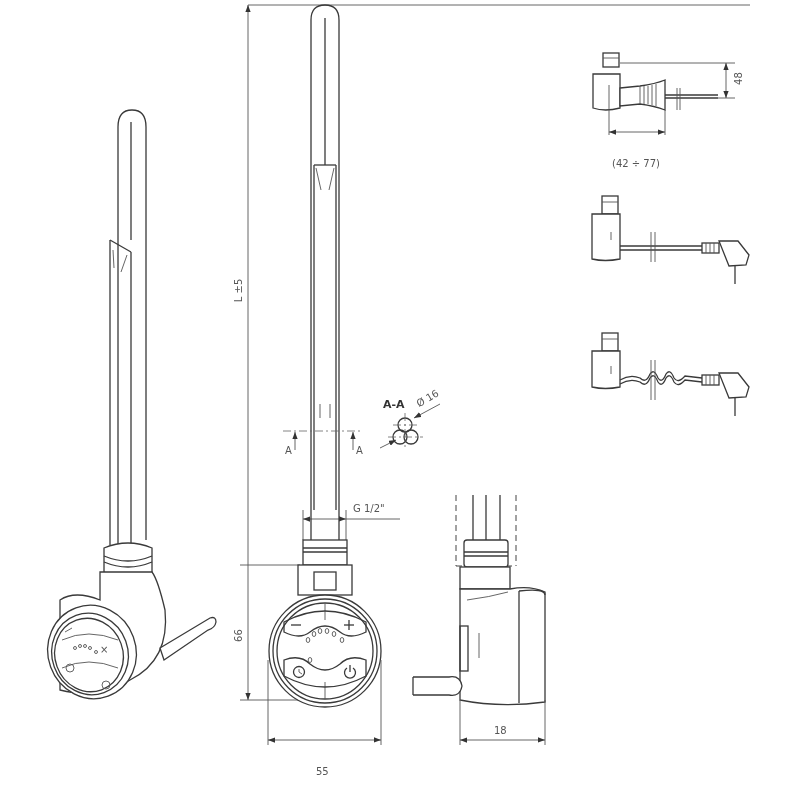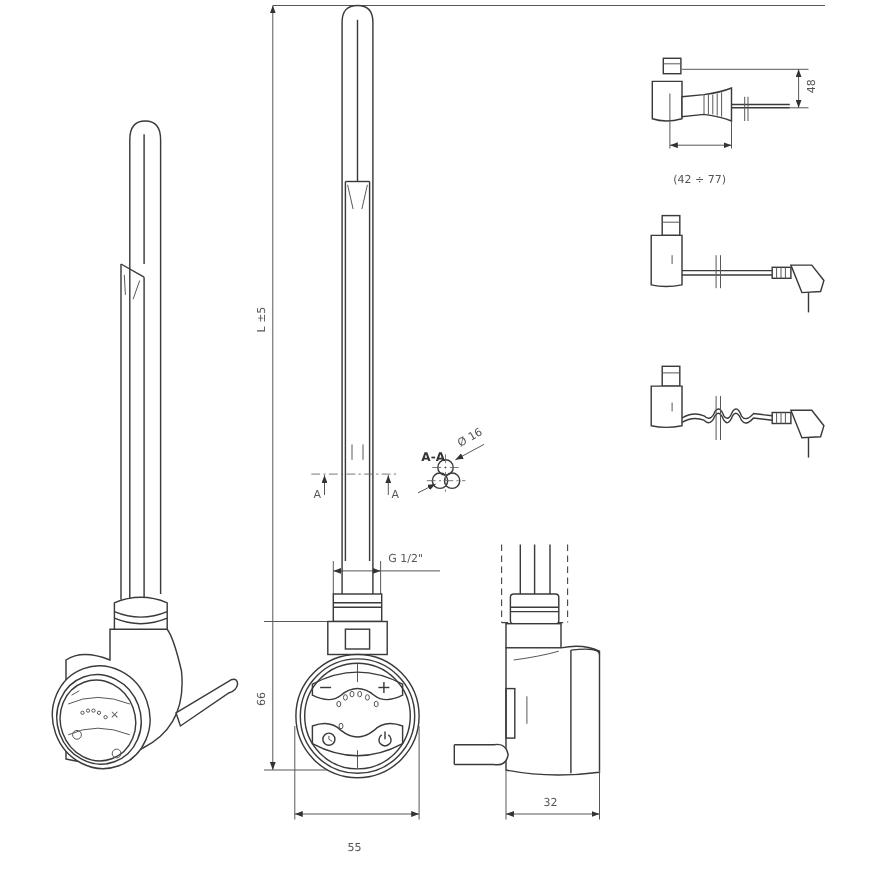--- a/index.html
+++ b/index.html
@@ -225,19 +225,19 @@
     <line class="ln" x1="735" y1="398" x2="735" y2="416"></line>
   </g>
 </svg>
 
 <span class="lbl lbl-v" style="left:223px;top:285px;width:30px;text-align:center;">L ±5</span>
 <span class="lbl lbl-v" style="left:228px;top:630px;width:20px;text-align:center;">66</span>
 <span class="lbl" style="left:316px;top:725px;margin-top:41px;">55</span>
 <span class="lbl" style="left:353px;top:503px;">G 1/2"</span>
 <span class="lbl" style="left:285px;top:445px;">A</span>
 <span class="lbl" style="left:356px;top:445px;">A</span>
-<span class="lbl lbl-bold" style="left:383px;top:409px;text-align:center;">A-A</span>
+<span class="lbl lbl-bold" style="left:383px;top:398px;text-align:center;">A-A</span>
 <span class="lbl" style="left:420px;top:398px;transform:rotate(-30deg);transform-origin:left bottom;">Ø 16</span>
-<span class="lbl" style="left:494px;top:725px;">32</span>
+<span class="lbl" style="left:494px;top:725px;">18</span>
 <span class="lbl lbl-v" style="left:728px;top:73px;width:20px;text-align:center;">48</span>
 <span class="lbl" style="left:612px;top:118px;margin-top:40px;">(42 ÷ 77)</span>
 
 </div>
 
 </body></html>

